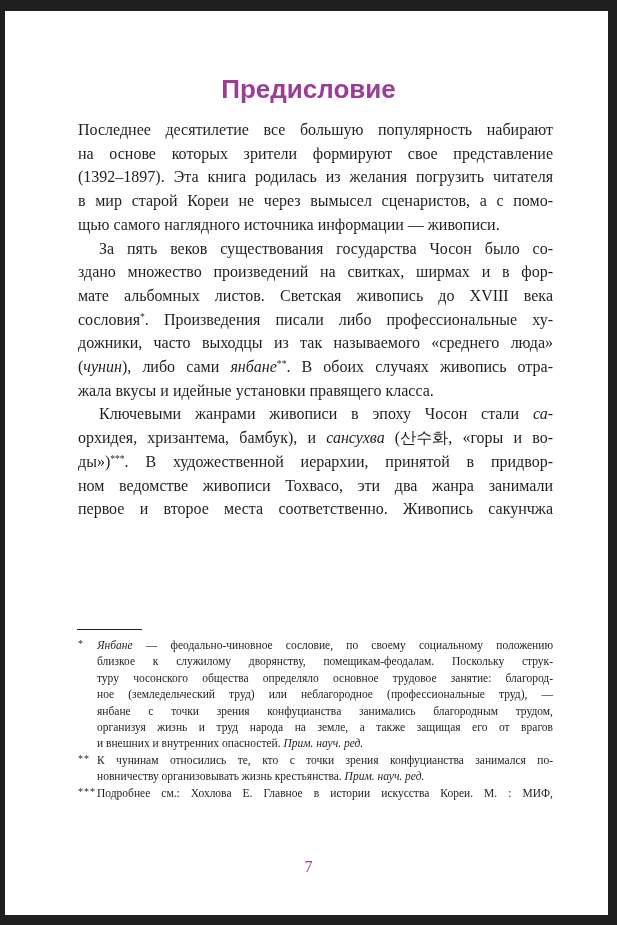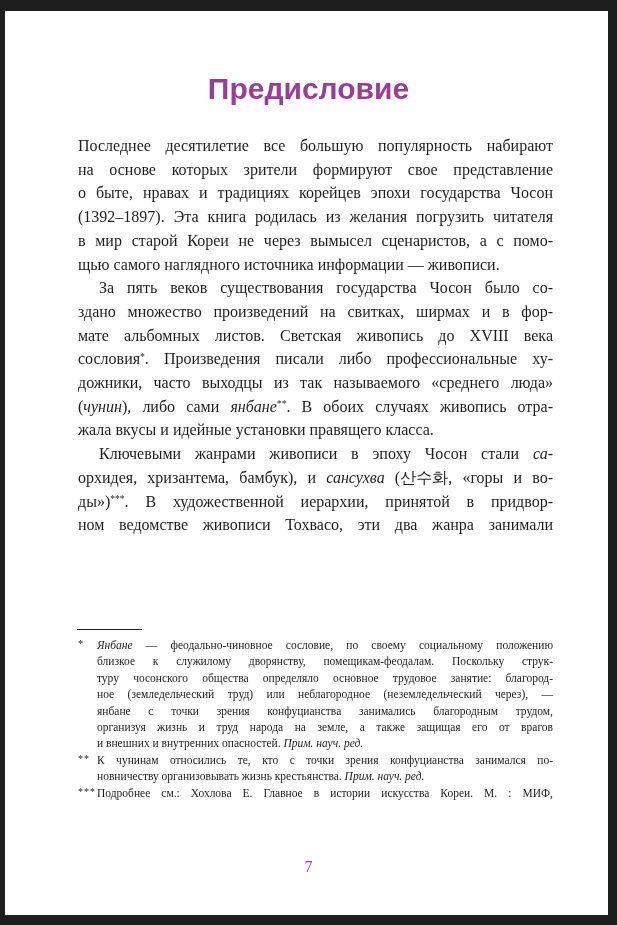--- a/index.html
+++ b/index.html
@@ -18,27 +18,27 @@
     position: absolute;
     left: 5px; top: 11px; right: 9px; bottom: 10px;
     background: var(--paper, #ffffff);
   }
   .chapter-title {
     position: absolute;
     left: 0; right: 0; top: 74px;
     text-align: center;
     font-family: "Liberation Sans", sans-serif;
     font-weight: 700;
-    font-size: 30px;
+    font-size: 26px;
     line-height: 30px;
     color: var(--accent, #9b3d97);
   }
   .body-text {
     position: absolute;
-    left: 78px; top: 134px; width: 475px;
+    left: 78px; top: 118px; width: 475px;
     font-size: 16px;
     line-height: 23.7px;
     color: var(--text, #1e1e1e);
   }
   .line {
     text-align: justify;
     text-align-last: justify;
   }
   .line.last { text-align-last: left; }
   .line.indent { padding-left: 21px; }
@@ -83,51 +83,51 @@
 
 <div class="frame">
   <div class="page"></div>
 
   <div class="chapter-title">Предисловие</div>
 
   <div class="body-text">
       <div>
         <div class="line">Последнее десятилетие все большую популярность набирают</div>
         <div class="line">на основе которых зрители формируют свое представление</div>
-        <div class="line">о быте, нравах и традициях корейцев эпохи государства Чосон</div>
         <div class="line">(1392–1897). Эта книга родилась из желания погрузить читателя</div>
         <div class="line">в мир старой Кореи не через вымысел сценаристов, а с помо-</div>
         <div class="line last">щью самого наглядного источника информации — живописи.</div>
       </div>
       <div>
         <div class="line indent">За пять веков существования государства Чосон было со-</div>
         <div class="line">здано множество произведений на свитках, ширмах и в фор-</div>
         <div class="line">мате альбомных листов. Светская живопись до XVIII века</div>
         <div class="line">сословия<sup>*</sup>. Произведения писали либо профессиональные ху-</div>
         <div class="line">дожники, часто выходцы из так называемого «среднего люда»</div>
         <div class="line">(<em>чунин</em>), либо сами <em>янбане</em><sup>**</sup>. В обоих случаях живопись отра-</div>
         <div class="line last">жала вкусы и идейные установки правящего класса.</div>
       </div>
       <div>
         <div class="line indent">Ключевыми жанрами живописи в эпоху Чосон стали <em>са-</em></div>
         <div class="line">орхидея, хризантема, бамбук), и <em>сансухва</em> (산수화, «горы и во-</div>
         <div class="line">ды»)<sup>***</sup>. В художественной иерархии, принятой в придвор-</div>
         <div class="line">ном ведомстве живописи Тохвасо, эти два жанра занимали</div>
+        <div class="line">первое и второе места соответственно. Живопись сакунчжа</div>
       </div>
     </div>
 
   <div class="fn-rule"></div>
 
   <div class="footnotes">
       <div class="footnote">
         <span class="fn-marker">*</span>
         <div class="line"><em>Янбане</em> — феодально-чиновное сословие, по своему социальному положению</div>
         <div class="line">близкое к служилому дворянству, помещикам-феодалам. Поскольку струк-</div>
         <div class="line">туру чосонского общества определяло основное трудовое занятие: благород-</div>
-        <div class="line">ное (земледельческий труд) или неблагородное (неземледельческий через), —</div>
+        <div class="line">ное (земледельческий труд) или неблагородное (профессиональные труд), —</div>
         <div class="line">янбане с точки зрения конфуцианства занимались благородным трудом,</div>
         <div class="line">организуя жизнь и труд народа на земле, а также защищая его от врагов</div>
         <div class="line last">и внешних и внутренних опасностей. <em>Прим. науч. ред.</em></div>
       </div>
       <div class="footnote">
         <span class="fn-marker">**</span>
         <div class="line">К чунинам относились те, кто с точки зрения конфуцианства занимался по-</div>
         <div class="line last">новничеству организовывать жизнь крестьянства. <em>Прим. науч. ред.</em></div>
       </div>
       <div class="footnote">

